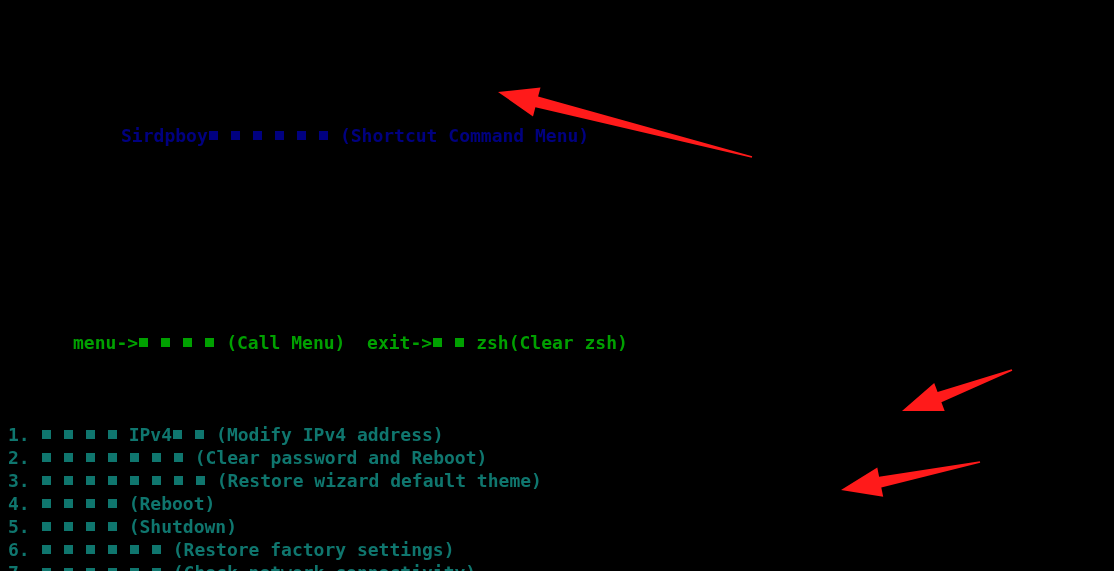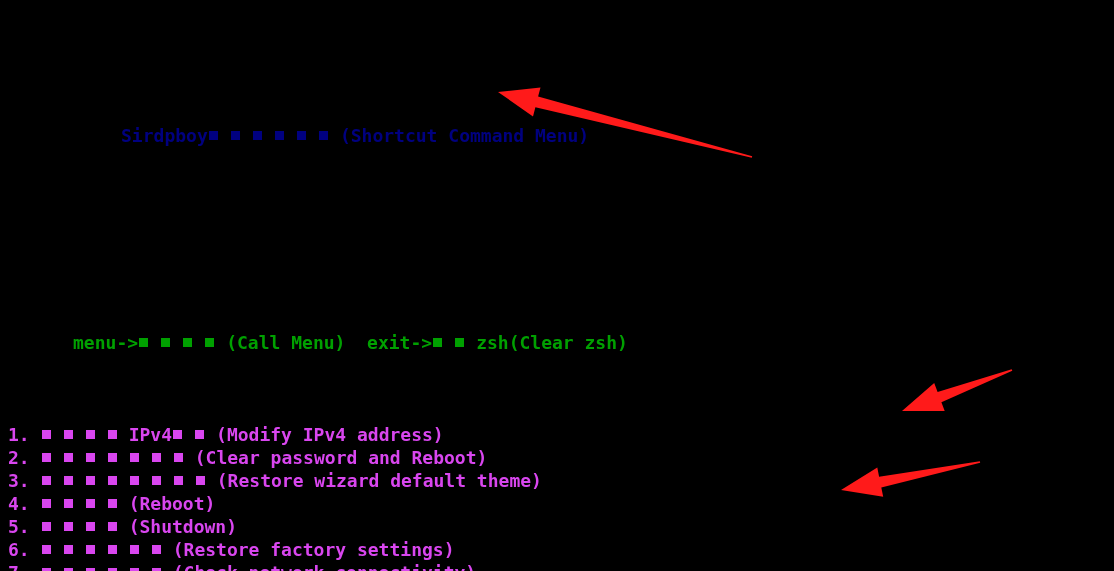--- a/index.html
+++ b/index.html
@@ -28,21 +28,21 @@
   .line {
     height: 23px;
     padding-left: 8px;
     white-space: pre;
     font-weight: bold;
   }
   .blank { height: 23px; }
   
   .c-title  { color: #000080; }
   .c-green  { color: #00a000; }
-  .c-orange { color: #d946ef; }
+  .c-orange { color: #0f766e; }
 
   
   .tofu {
     display: inline-block;
     width: 11.2px;
     height: 23px;
     vertical-align: top;
     position: relative;
   }
   .tofu::before {

